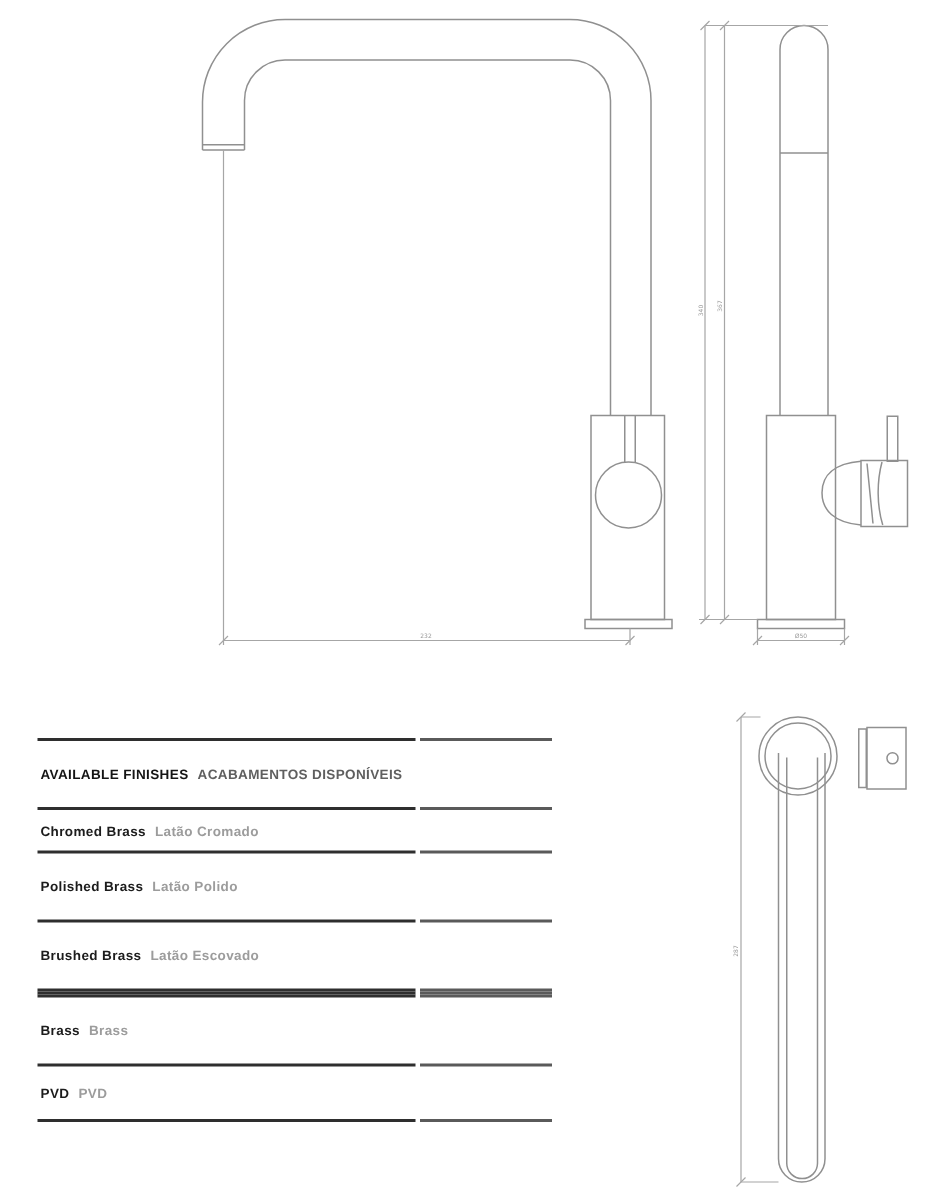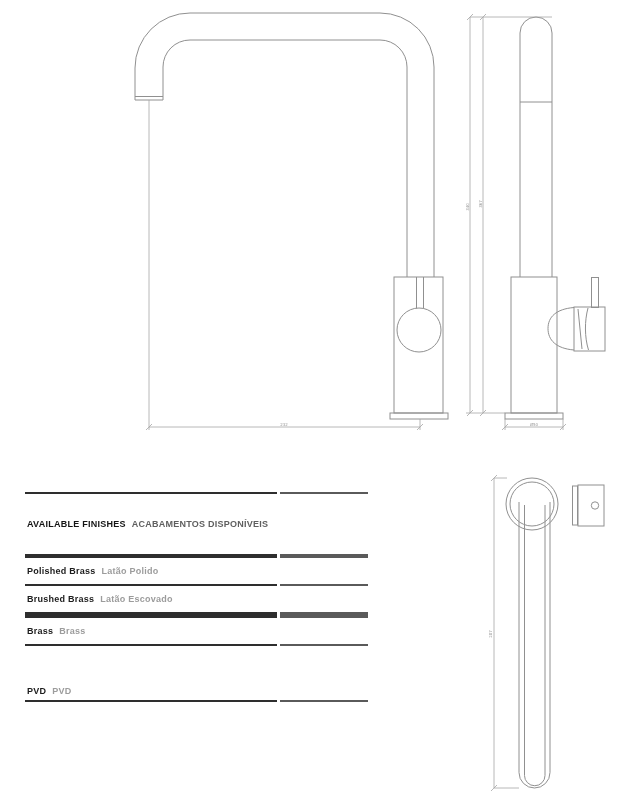--- a/index.html
+++ b/index.html
@@ -25,24 +25,24 @@
   .trow {
     display: flex; align-items: center;
     padding-left: 2px;
     font-size: 9px; letter-spacing: 0.25px;
     white-space: nowrap;
   }
   .trow .en { font-weight: 700; color: #1c1c1c; margin-right: 6px; }
   .trow .pt { font-weight: 700; color: #9c9c9c; }
   .trow.header-row .en { color: #141414; }
   .trow.header-row .pt { color: #5f5f5f; }
-  .h-header { height: 60px; text-align: right; }
-  .h-std { height: 26px; }
+  .h-header { height: 44px; text-align: right; }
+  .h-std { height: 44px; }
   .h-r1 { height: 27px; }
-  .h-last { height: 18px; margin-top: 36px; }
+  .h-last { height: 35px; }
   svg text {
     font-family: "DejaVu Sans", sans-serif;
     fill: #9a9a9a;
   }
 </style>
 </head>
 <body>
 
 <svg id="drawings" width="623" height="800" viewBox="0 0 623 800">
 
@@ -122,20 +122,24 @@
     <span class="en">AVAILABLE FINISHES</span>
     <span class="pt">ACABAMENTOS DISPONÍVEIS</span>
   </div>
 
   <div class="rule">
       <span class="seg-a"></span>
       <span class="seg-gap"></span>
       <span class="seg-b"></span>
     </div>
 
+  <div class="trow h-r1">
+    <span class="en">Chromed Brass</span>
+    <span class="pt">Latão Cromado</span>
+  </div>
 
   <div class="rule">
       <span class="seg-a"></span>
       <span class="seg-gap"></span>
       <span class="seg-b"></span>
     </div>
 
   <div class="trow h-std">
     <span class="en">Polished Brass</span>
     <span class="pt">Latão Polido</span>

